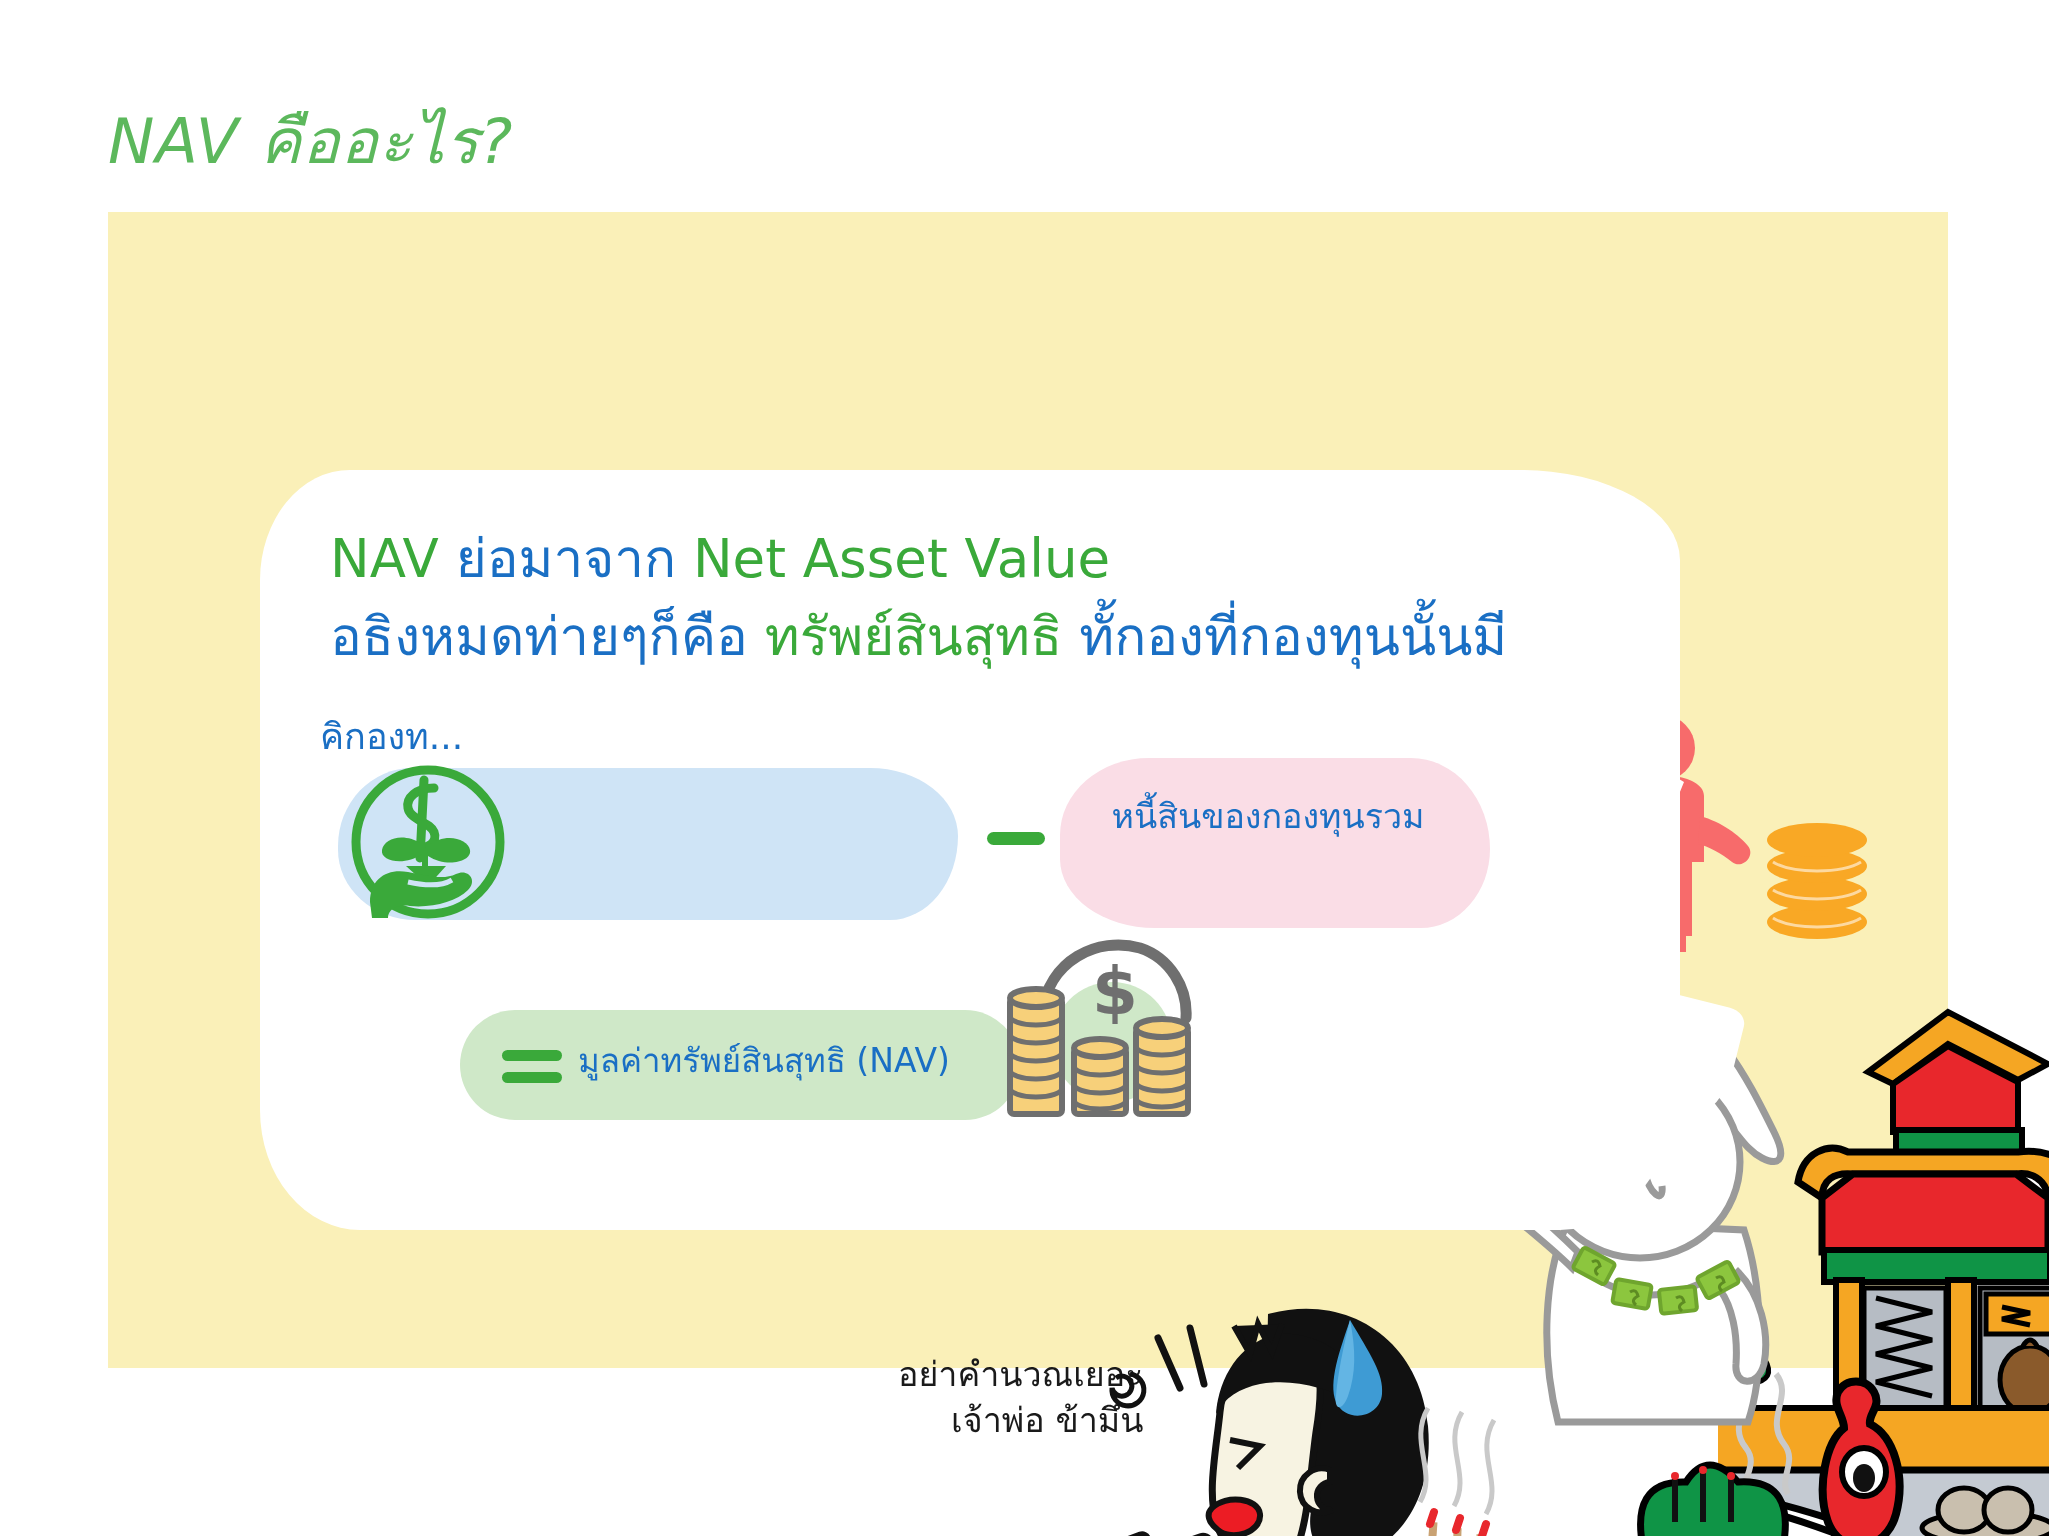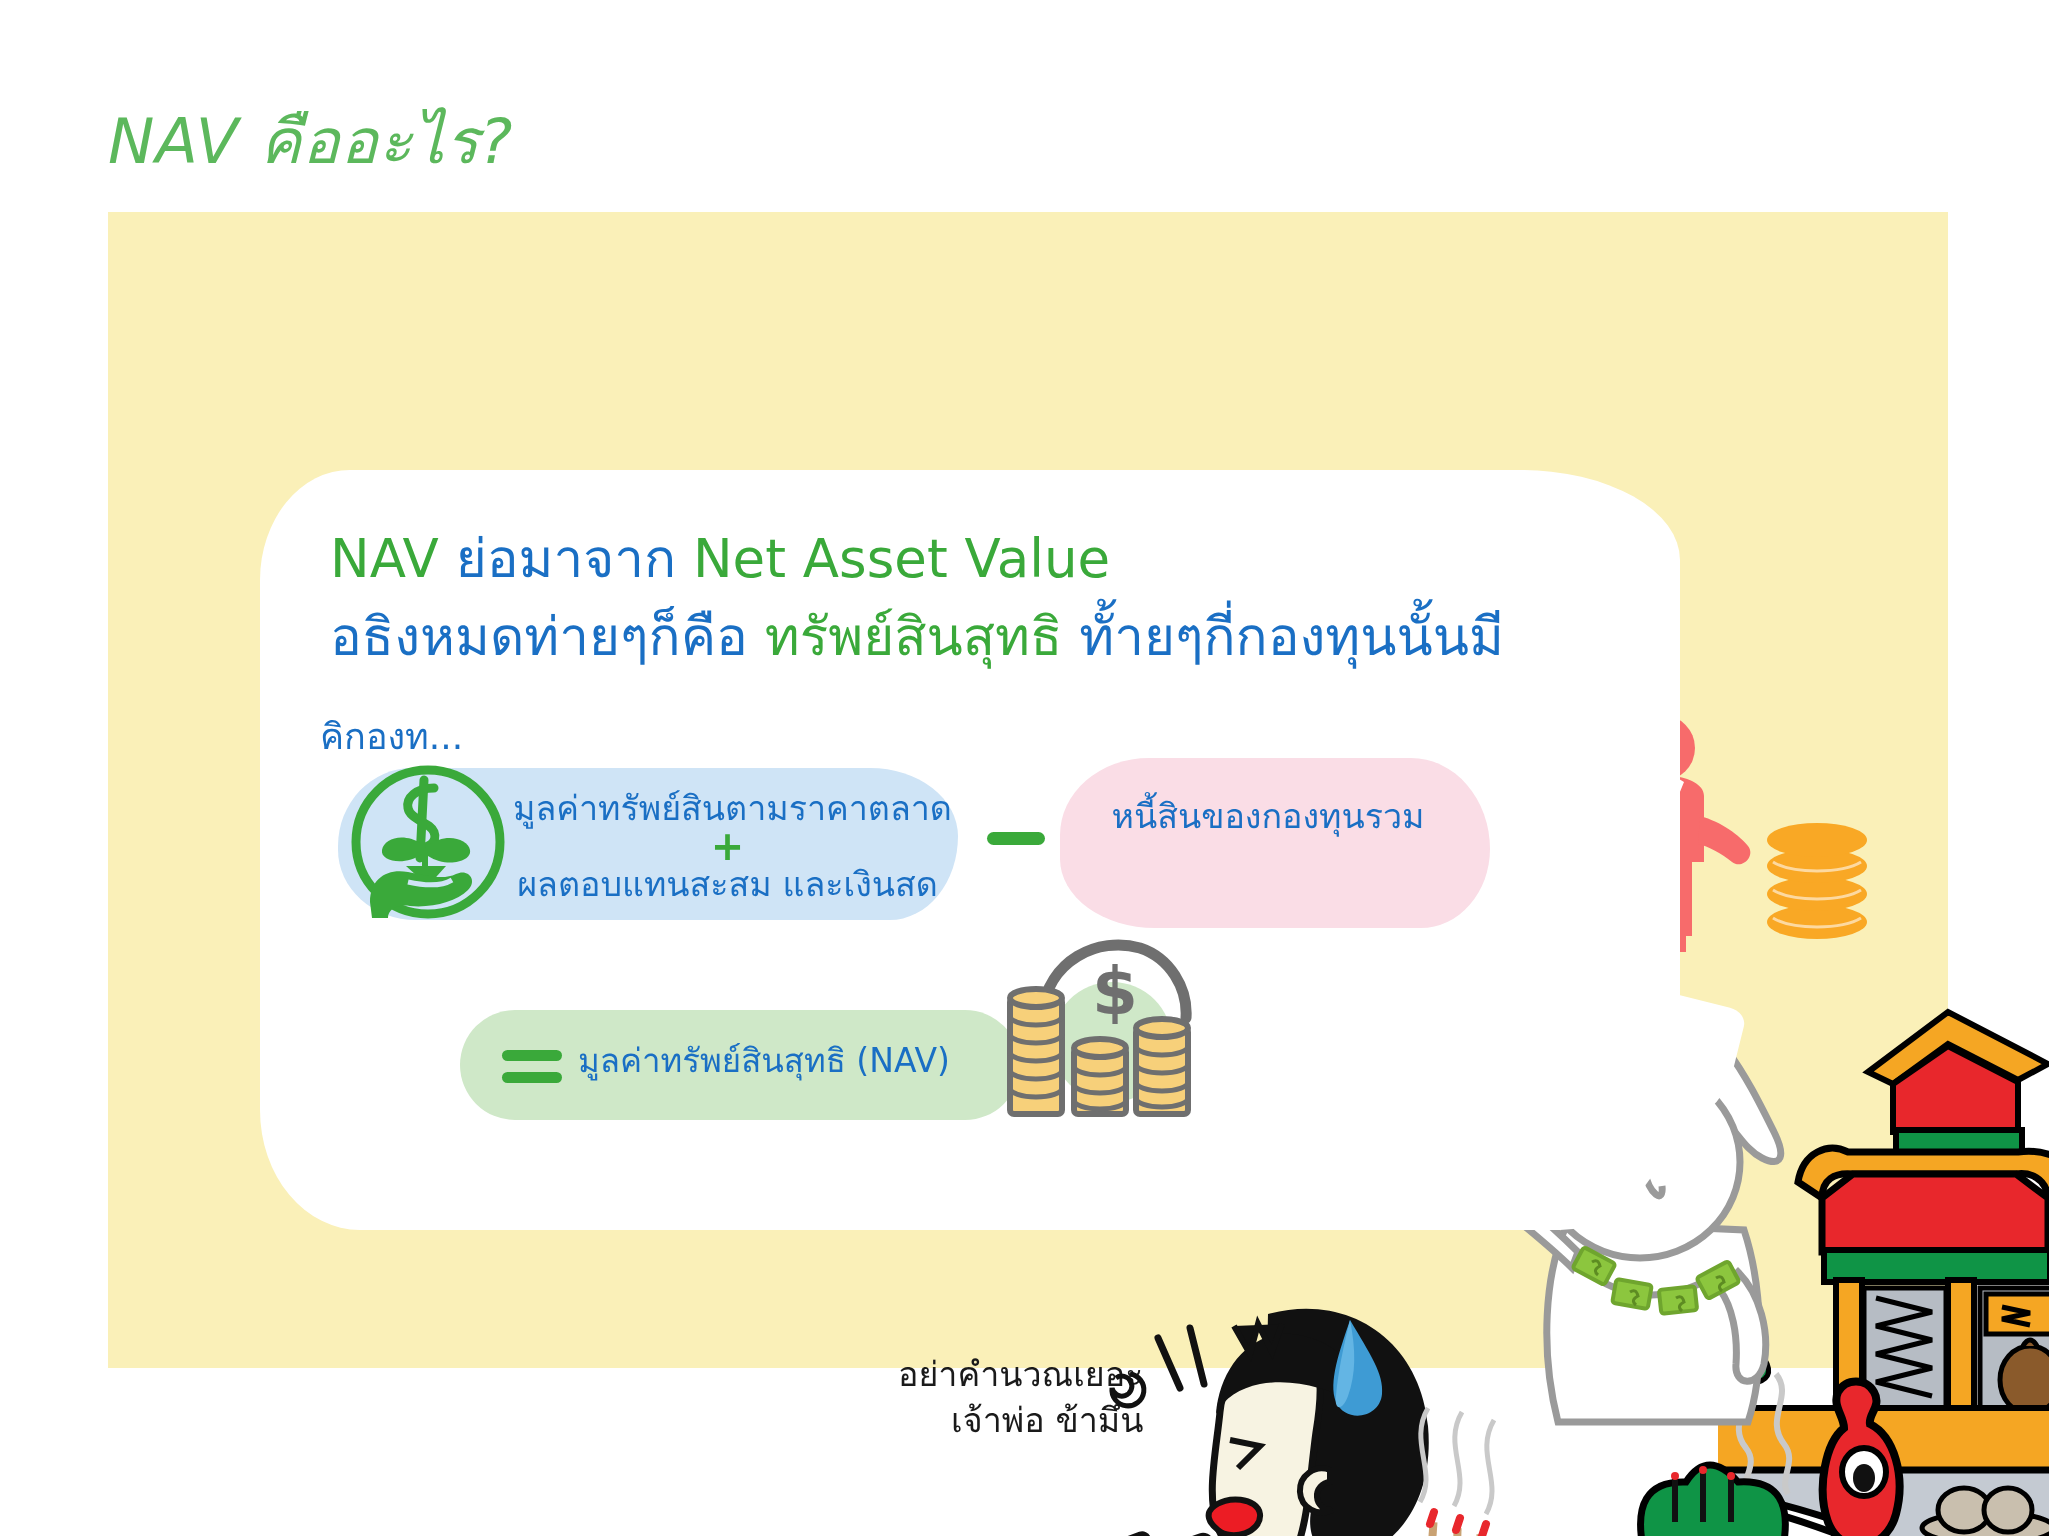--- a/index.html
+++ b/index.html
@@ -327,21 +327,21 @@
   </div>
 
   <div id="white-blob">
     <div class="blob-inner">
 
       <div class="headline" id="headline-1">
         <span class="tx-green">NAV </span><span class="tx-blue">ย่อมาจาก </span><span class="tx-green">Net Asset Value</span>
       </div>
 
       <div class="headline" id="headline-2">
-        <span class="tx-blue">อธิงหมดท่ายๆก็คือ </span><span class="tx-green">ทรัพย์สินสุทธิ </span><span class="tx-blue">ทั้ายๆกี่กองทุนนั้นมี</span>
+        <span class="tx-blue">อธิงหมดท่ายๆก็คือ </span><span class="tx-green">ทรัพย์สินสุทธิ </span><span class="tx-blue">ทั้กองที่กองทุนนั้นมี</span>
       </div>
 
       <div id="kidjak">คิกองท...</div>
 
       <div id="asset-box">
         <div id="plant-icon">
           <svg width="160" height="160" viewBox="0 0 160 160">
             <circle cx="80" cy="80" r="72" fill="none" stroke="#3aa93a" stroke-width="9"></circle>
 
             <path d="M86 26 C68 26 58 36 60 46 C62 58 82 60 86 70
@@ -353,25 +353,20 @@
 
             <path d="M77 86 L77 112" stroke="#3aa93a" stroke-width="6"></path>
             <path d="M58 104 L98 104 L80 124 Z" fill="#3aa93a"></path>
 
             <path d="M22 140 C22 116 40 106 60 110 C80 114 96 118 108 112
                      C120 106 130 118 120 128 C108 140 84 146 62 144
                      C48 142 40 148 40 156 L24 156Z" fill="#3aa93a"></path>
             <path d="M60 120 C78 124 94 124 104 118" fill="none" stroke="#cfe4f6" stroke-width="5"></path>
           </svg>
         </div>
-        <div class="lines">
-          <div id="asset-line-1">มูลค่าทรัพย์สินตามราคาตลาด</div>
-          <div id="asset-plus">+</div>
-          <div id="asset-line-2">ผลตอบแทนสะสม และเงินสด</div>
-        </div>
       </div>
 
       <div id="minus-sign"></div>
 
       <div id="liability-box">
         <div class="lines">
           <div class="nowrap">หนี้สินของกองทุนรวม</div>
         </div>
       </div>
 

